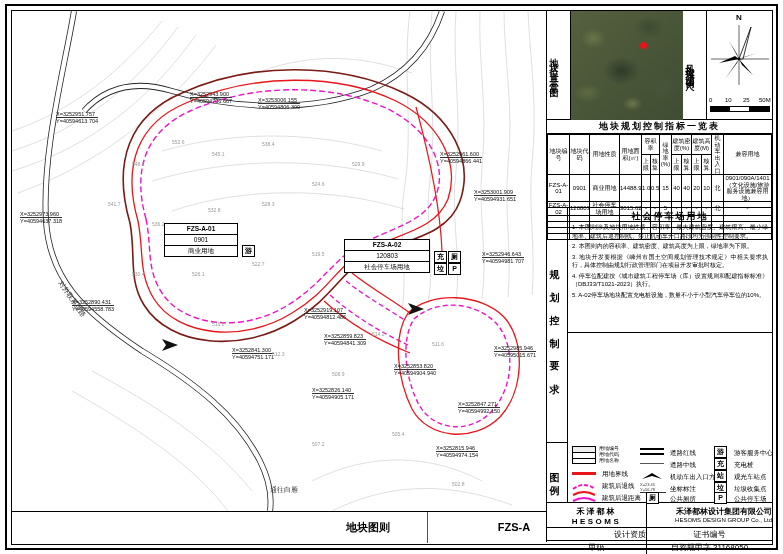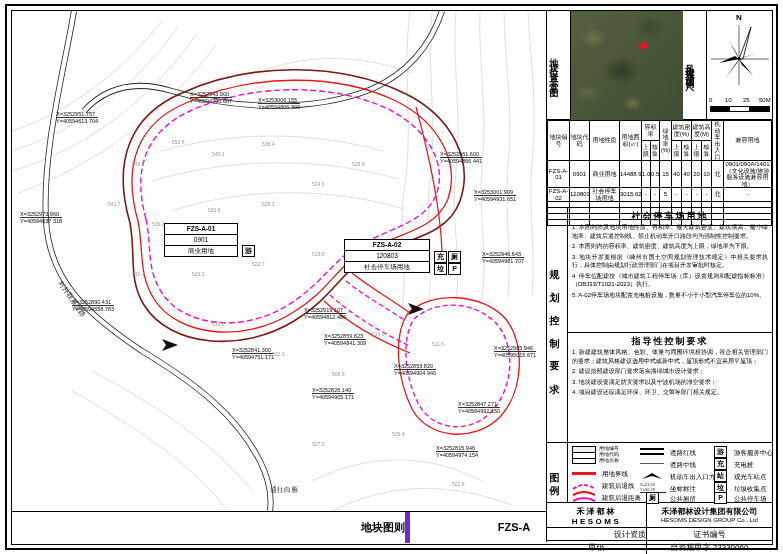--- a/index.html
+++ b/index.html
@@ -252,20 +252,21 @@
         <div class="abs" style="left:2px;top:86px;font-size:6px;">0</div>
         <div class="abs" style="left:18px;top:86px;font-size:6px;">10</div>
         <div class="abs" style="left:36px;top:86px;font-size:6px;">25</div>
         <div class="abs" style="left:52px;top:86px;font-size:6px;">50M</div>
         <div class="abs" style="left:3px;top:95px;width:58px;height:4px;border:0.5px solid #000;
              background:linear-gradient(90deg,#000 0 33%,#fff 33% 66%,#000 66% 100%);"></div>
       </div>
     </div>
 
     <div class="abs sec" style="left:0;top:109px;width:225px;height:88px;">
+      <div class="sec-title" style="font-size:9px;letter-spacing:2px;height:13px;line-height:13px;border-bottom:1px solid #000;">地块规划控制指标一览表</div>
       <table class="ctl">
         <colgroup>
           <col style="width:22px">
             <col style="width:20px">
             <col style="width:30px">
             <col style="width:22px">
           <col style="width:9px">
             <col style="width:9px">
             <col style="width:12px">
           <col style="width:10px">
@@ -395,27 +396,20 @@
 
       <div class="abs sec" style="left:21px;top:0;width:204px;height:125px;">
         <div class="sec-title" style="font-size:9px;letter-spacing:2px;height:15px;line-height:16px;">社会停车场用地</div>
         <div class="req-item">1. 本图则涉及地块用地性质、容积率、最大建筑密度、建筑限高、最小绿地率、建筑后退控制线、禁止机动车开口路段均为强制性控制要求。</div>
         <div class="req-item">2. 本图则内的容积率、建筑密度、建筑高度为上限，绿地率为下限。</div>
         <div class="req-item">3. 地块开发要根据《嵊州市国土空间规划管理技术规定》中相关要求执行，具体控制由规划行政管理部门在项目开发审批时核定。</div>
         <div class="req-item">4. 停车位配建按《城市建筑工程停车场（库）设置规则和配建指标标准》（DBJ33/T1021-2023）执行。</div>
         <div class="req-item">5. A-02停车场地块配置充电桩设施，数量不小于小型汽车停车位的10%。</div>
       </div>
 
-      <div class="abs sec" style="left:21px;top:125px;width:204px;height:110px;">
-        <div class="sec-title" style="font-size:9px;letter-spacing:2px;height:15px;line-height:16px;">指导性控制要求</div>
-        <div class="req-item">1. 新建建筑整体风格、色彩、体量与周围环境相协调，符合相关管理部门的要求；建筑风格建议选用中式或新中式，屋顶形式不宜采用平屋顶；</div>
-        <div class="req-item">2. 建议按照建设部门要求落实海绵城市设计要求；</div>
-        <div class="req-item">3. 地块建设要满足防灾要求以及宁波机场的净空要求；</div>
-        <div class="req-item">4. 项目建设还应满足环保、环卫、交警等部门相关规定。</div>
-      </div>
     </div>
 
     <div class="abs" style="left:0;top:432px;width:225px;height:60px;">
       <div class="abs vlabel" style="left:0;top:0;width:21px;height:60px;border-right:1px solid #000;border-bottom:1px solid #000;font-size:10px;letter-spacing:12px;padding-top:8px;box-sizing:border-box;">图例</div>
       <div class="abs sec" style="left:21px;top:0;width:204px;height:60px;">
 
         <div class="lg-item" style="left:4px;top:3px;height:18px;">
           <div class="lg-sw" style="width:22px;height:16px;border:0.5px solid #000;">
             <div style="height:5px;border-bottom:0.5px solid #000;background:#eee;"></div>
             <div style="height:5px;border-bottom:0.5px solid #000;"></div>
@@ -489,30 +483,30 @@
           <div class="lg-lb" style="left:24px;">公共停车场</div>
         </div>
       </div>
     </div>
 
     <div class="abs" style="left:0;top:492px;width:225px;height:39px;">
       <div class="abs" style="left:0;top:0;width:100px;height:25px;border-right:1px solid #000;border-bottom:1px solid #000;box-sizing:border-box;text-align:center;">
         <div style="font-size:8px;font-weight:bold;margin-top:3px;letter-spacing:2px;">禾泽都林</div>
         <div style="font-size:8px;font-weight:bold;letter-spacing:2.5px;">HESOMS</div>
       </div>
-      <div class="abs" style="left:100px;top:0;width:125px;height:25px;border-bottom:1px solid #000;box-sizing:border-box;text-align:center;">
+      <div class="abs" style="left:100px;top:0;width:125px;height:25px;border-bottom:1px solid #000;box-sizing:border-box;text-align:right;">
         <div style="font-size:8px;font-weight:bold;margin-top:3px;">禾泽都林设计集团有限公司</div>
         <div style="font-size:6px;">HESOMS DESIGN GROUP Co., Ltd</div>
       </div>
       <div class="abs" style="left:0;top:25px;width:100px;height:13px;border-right:1px solid #000;border-bottom:1px solid #000;box-sizing:border-box;text-align:right;font-size:8px;line-height:13px;">设计资质</div>
       <div class="abs" style="left:100px;top:25px;width:125px;height:13px;border-bottom:1px solid #000;box-sizing:border-box;text-align:center;font-size:8px;line-height:13px;">证书编号</div>
       <div class="abs" style="left:0;top:38px;width:100px;height:13px;border-right:1px solid #000;box-sizing:border-box;text-align:center;font-size:8px;line-height:13px;">甲级</div>
-      <div class="abs" style="left:100px;top:38px;width:125px;height:13px;box-sizing:border-box;text-align:center;font-size:8px;line-height:13px;">自资规甲字 23330060</div>
+      <div class="abs" style="left:100px;top:38px;width:125px;height:13px;box-sizing:border-box;text-align:center;font-size:8px;line-height:13px;">自资规甲字 31168050</div>
     </div>
   </div>
 
   <div class="abs" style="left:12px;top:511px;width:534px;height:31px;border-top:1px solid #000;box-sizing:border-box;">
-    <div class="abs" style="left:316px;top:0;width:82px;height:31px;border-right:5px solid #6d28d9;box-sizing:border-box;
-                font-size:11px;font-weight:bold;line-height:31px;text-align:right;">地块图则</div>
+    <div class="abs" style="left:334px;top:0;width:82px;height:31px;border-right:1px solid #6d28d9;box-sizing:border-box;
+                font-size:11px;font-weight:bold;line-height:31px;text-align:left;">地块图则</div>
     <div class="abs" style="left:470px;top:0;width:64px;height:31px;box-sizing:border-box;
                 font-size:11px;font-weight:bold;line-height:31px;text-align:center;">FZS-A</div>
   </div>
 </div>
 
 </body></html>

